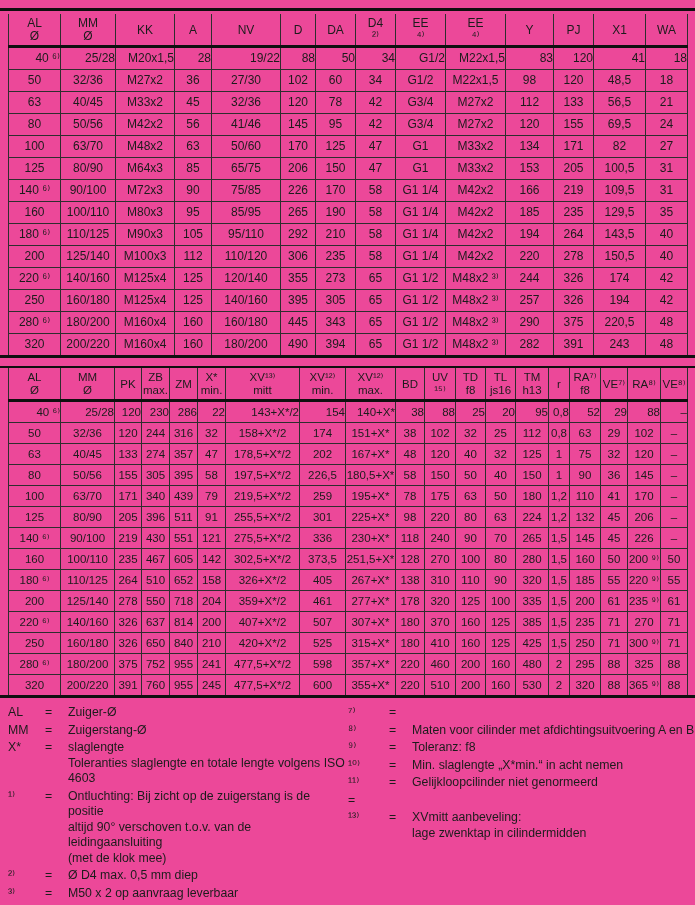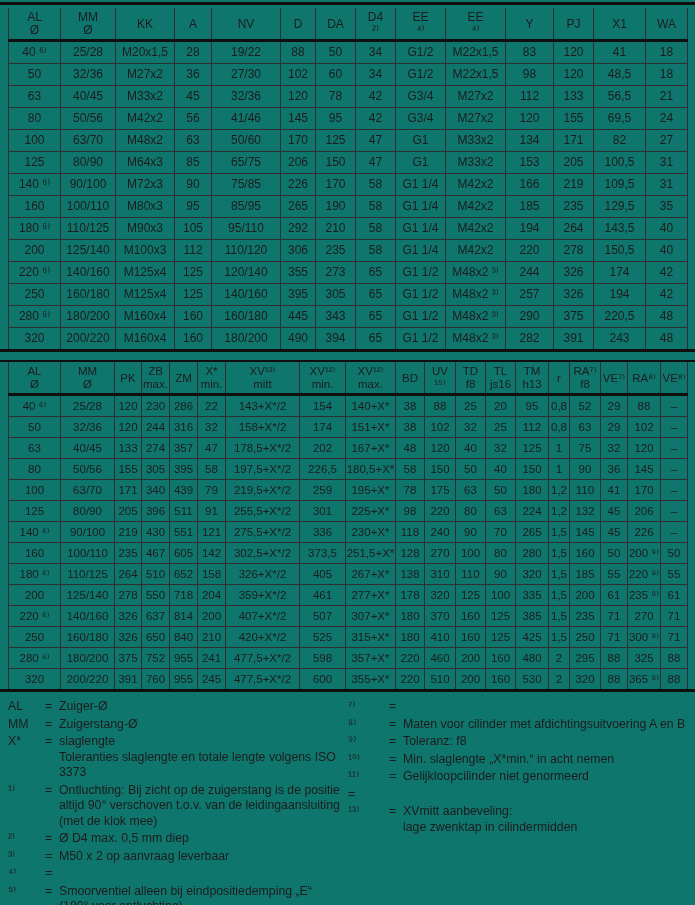--- a/index.html
+++ b/index.html
@@ -1,44 +1,44 @@
 <!DOCTYPE html>
 <html><head>
 <meta charset="utf-8">
 <style>
   html,body { margin:0; padding:0; background:#ffffff; }
   body { width:695px; font-family:"Liberation Sans","DejaVu Sans",sans-serif; color:#1c1c1c; }
-  .page { width:695px; height:905px; box-sizing:border-box; padding-top:2px; overflow:hidden; background:#0f766e; }
+  .page { width:695px; height:905px; box-sizing:border-box; padding-top:8px; overflow:hidden; background:#ec4899; }
 
   .tbl-block { border-top:3px solid #0f0f0f; border-bottom:3px solid #0f0f0f; padding:3px 8px 0 8px; }
   .tbl-block.second { margin-top:8px; border-top-width:2px; padding-top:0; }
 
   table { width:679px; border-collapse:collapse; table-layout:fixed; }
   th, td { text-align:center; vertical-align:middle; font-weight:normal; overflow:hidden; }
   th { white-space:pre-line; border-bottom:3px solid #0f0f0f; border-left:1px solid #2e2e2e; padding:3px 0 2px 0; line-height:13px; }
   td { border-left:1px solid #2e2e2e; border-top:1px solid #2e2e2e; padding:0; }
   th:first-child, td:first-child { border-left:1px solid #2e2e2e; }
   th:last-child, td:last-child { border-right:1px solid #2e2e2e; }
-  tbody tr:first-child td { border-top:none; }
+  tbody tr:first-child td { border-top:none;text-align:right; }
 
   .t1 th, .t1 td { font-size:12px; }
   .t1 td { height:21px; line-height:21px; }
   .t2 th, .t2 td { font-size:11.5px; }
   .t2 td { height:20px; line-height:20px; }
 
   .footnotes { display:flex; margin-top:7px; padding:0 0 0 8px; }
   .fn-col { box-sizing:border-box; }
   .fn-col.left  { width:340px; }
   .fn-col.right { width:347px; }
   .fn { display:grid; margin:0 0 2px 0; font-size:12.3px; line-height:15.5px; }
   .fn-col.left  .fn { grid-template-columns:37px 14px 1fr; }
   .fn-col.right .fn { grid-template-columns:41px 14px 1fr; }
   .fn-sym { white-space:nowrap; }
   .fn-eq { text-align:left; }
-  .fn-text { white-space:pre-line; }
+  .fn-text { white-space:pre-line;margin-left:9px; }
 </style>
 </head>
 <body>
 
 <div class="page">
 
   <section class="tbl-block first">
     <table class="t1" id="table1">
         <colgroup>
           <col style="width: 52px;">
@@ -674,21 +674,21 @@
         </div>
         <div class="fn">
           <span class="fn-sym">MM</span>
           <span class="fn-eq">=</span>
           <div class="fn-text">Zuigerstang-Ø</div>
         </div>
         <div class="fn">
           <span class="fn-sym">X*</span>
           <span class="fn-eq">=</span>
           <div class="fn-text">slaglengte
-Toleranties slaglengte en totale lengte volgens ISO 3373</div>
+Toleranties slaglengte en totale lengte volgens ISO 4603</div>
         </div>
         <div class="fn">
           <span class="fn-sym">¹⁾</span>
           <span class="fn-eq">=</span>
           <div class="fn-text">Ontluchting: Bij zicht op de zuigerstang is de positie
 altijd 90° verschoven t.o.v. van de leidingaansluiting
 (met de klok mee)</div>
         </div>
         <div class="fn">
           <span class="fn-sym">²⁾</span>

